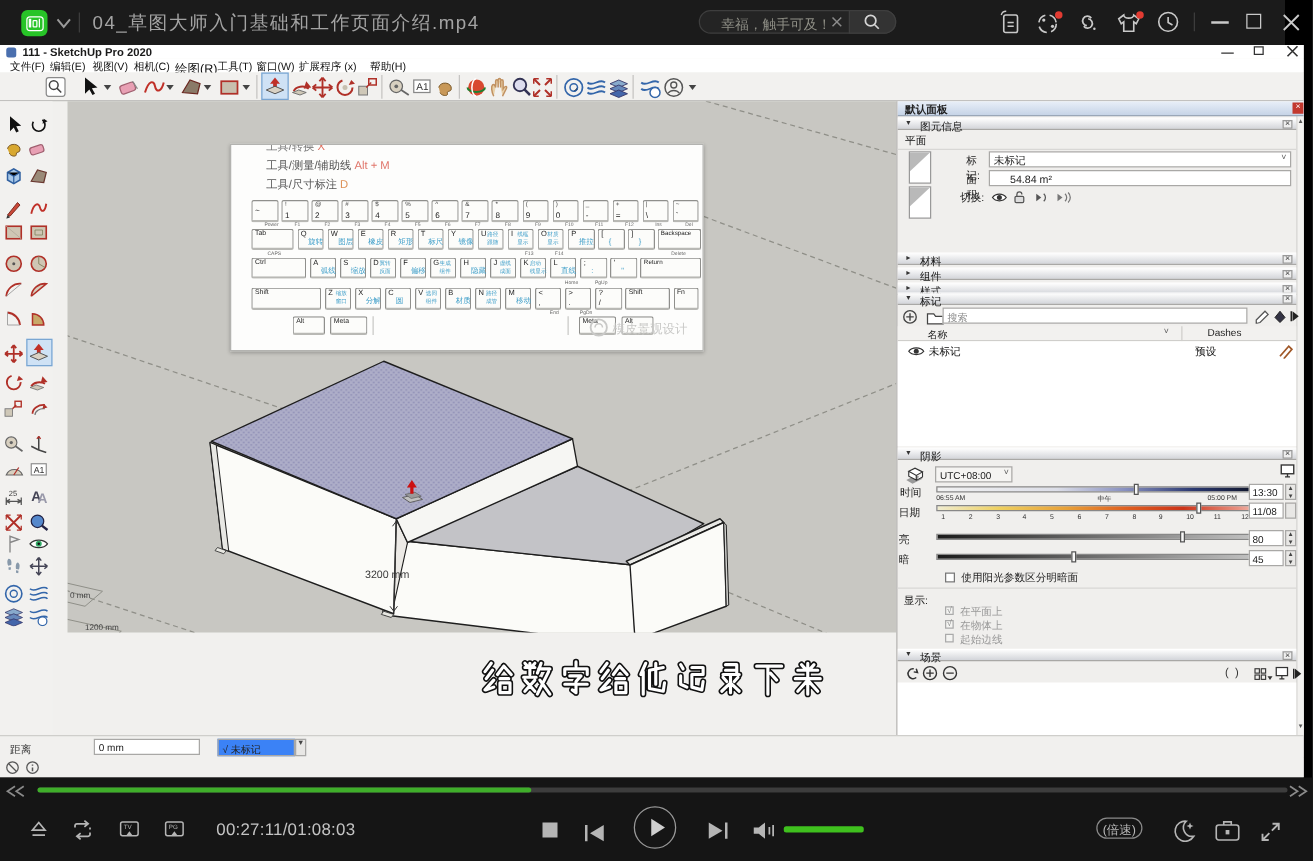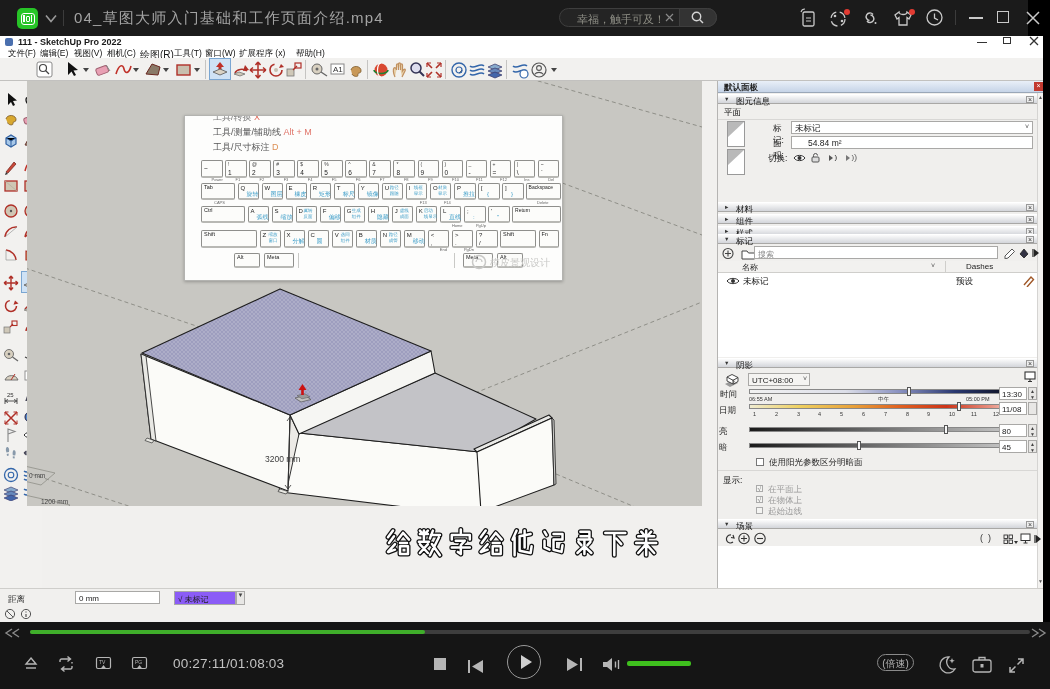--- a/index.html
+++ b/index.html
@@ -57,21 +57,21 @@
 <div class="abs" style="left:955px;top:10px;width:1px;height:15px;background:#3c3c3c"></div>
 <div class="abs" style="left:969px;top:17px;width:14px;height:1.6px;background:#c9c9c9"></div>
 <div class="abs" style="left:997px;top:11px;width:12px;height:12px;border:1.5px solid #c9c9c9"></div>
 <svg class="abs" style="left:1026px;top:11px" width="14" height="14">
         <path d="M1 1 L13 13 M13 1 L1 13" stroke="#c9c9c9" stroke-width="1.5"></path>
       </svg>
 </div>
 <div class="abs" style="left:0;top:36px;width:1043px;height:586px;background:#f1f0ee;overflow:hidden">
 <div class="abs" style="left:0;top:0;width:1043px;height:11px;background:#fff">
         <div class="abs" style="left:5px;top:1.5px;width:8px;height:8px;background:#4a6fae;border-radius:2px"></div>
-        <div class="abs" style="left:18px;top:0.5px;font-size:9px;font-weight:bold;color:#1a1a1a;white-space:nowrap">111 - SketchUp Pro 2022</div>
+        <div class="abs" style="left:18px;top:0.5px;font-size:9px;font-weight:bold;color:#1a1a1a;white-space:nowrap">111 - SketchUp Pro 2020</div>
         <div class="abs" style="left:977px;top:6px;width:10px;height:1.4px;background:#333"></div>
         <div class="abs" style="left:1003px;top:1px;width:8px;height:7px;border:1.2px solid #333"></div>
         <svg class="abs" style="left:1029px;top:0px" width="10" height="10">
           <path d="M1 1 L9 9 M9 1 L1 9" stroke="#333" stroke-width="1.3"></path>
         </svg>
       </div>
 <div class="abs" style="left:0;top:11px;width:1043px;height:11px;background:#fff">
 <div class="abs" style="left:8px;top:1px;font-size:8.5px;color:#111;white-space:nowrap">文件(F)</div>
 <div class="abs" style="left:40px;top:1px;font-size:8.5px;color:#111;white-space:nowrap">编辑(E)</div>
 <div class="abs" style="left:74px;top:1px;font-size:8.5px;color:#111;white-space:nowrap">视图(V)</div>
@@ -333,21 +333,21 @@
 <svg class="abs" style="left:3px;top:404px" width="16" height="16">
           <path d="M1 5 L8 2 L15 5 L8 8 Z" fill="#88aacc" stroke="#336" stroke-width="0.6"></path>
           <path d="M1 9 L8 6 L15 9 L8 12 Z" fill="#6688bb" stroke="#336" stroke-width="0.6"></path>
           <path d="M1 13 L8 10 L15 13 L8 16 Z" fill="#4466aa" stroke="#336" stroke-width="0.6"></path>
         </svg>
 <svg class="abs" style="left:23px;top:404px" width="16" height="16">
           <path d="M1 4 C5 8 11 0 15 4 M1 9 C5 13 11 5 15 9" stroke="#3366aa" stroke-width="1.3" fill="none"></path>
           <circle cx="11" cy="12" r="3.5" stroke="#3366aa" stroke-width="1" fill="#fff"></circle>
         </svg>
 </div>
-<div class="abs" style="left:27px;top:45px;width:675px;height:425px;background:#c8c7c2;overflow:hidden">
+<div class="abs" style="left:54px;top:45px;width:675px;height:425px;background:#c8c7c2;overflow:hidden">
 <svg class="abs" style="left:0;top:0" width="675" height="507">
 <defs>
             <pattern id="dots" width="4" height="4" patternUnits="userSpaceOnUse">
               <rect width="4" height="4" fill="#adadc8"></rect>
               <circle cx="1" cy="1" r="0.65" fill="#8282ae"></circle>
               <circle cx="3" cy="3" r="0.65" fill="#8282ae"></circle>
             </pattern>
           </defs>
 <path d="M504 -2 L675 46" stroke="#8f8f88" stroke-width="1" stroke-dasharray="4 3" fill="none"></path>
 <path d="M358 36 L675 154" stroke="#8f8f88" stroke-width="1" stroke-dasharray="4 3" fill="none"></path>
@@ -568,21 +568,21 @@
           <rect x="18" y="1" width="9" height="6.5" stroke="#333" fill="#fff" stroke-width="1"></rect>
           <path d="M20.5 10 h4 M22.5 7.5 v2.5" stroke="#333" stroke-width="1"></path>
           <path d="M33 2 l5 4 l-5 4 Z" fill="#222"></path>
           <path d="M32 2 v8" stroke="#222" stroke-width="1.2"></path>
         </svg>
 <div class="abs" style="left:0;top:465px;width:319px;height:42px;background:#fff"></div>
 </div>
 <div class="abs" style="left:0;top:552px;width:1043px;height:18px;background:#f1f0ee;border-top:1px solid #cfcecb">
         <div class="abs" style="left:8px;top:5px;font-size:8.5px;color:#333">距离</div>
         <div class="abs" style="left:75px;top:2px;width:85px;height:13px;background:#fff;border:1px solid #a9a8a6;font-size:8px;color:#222;padding:1.5px 0 0 3px">0 mm</div>
-        <div class="abs" style="left:174px;top:2px;width:62px;height:14px;background:#8b5cf6;border:1px solid #a9a8a6;font-size:8px;color:#222;padding:2px 0 0 3px">√ 未标记</div>
+        <div class="abs" style="left:174px;top:2px;width:62px;height:14px;background:#3b82f6;border:1px solid #a9a8a6;font-size:8px;color:#222;padding:2px 0 0 3px">√ 未标记</div>
         <div class="abs" style="left:236px;top:2px;width:9px;height:14px;background:#e8e7e5;border:1px solid #a9a8a6;font-size:6px;color:#444;text-align:center">▼</div>
       </div>
 <div class="abs" style="left:0;top:570px;width:1043px;height:16px;background:#f1f0ee">
         <svg class="abs" style="left:4px;top:2px" width="32" height="12">
           <circle cx="6" cy="6" r="4.6" stroke="#555" stroke-width="1" fill="none"></circle>
           <path d="M2.8 2.8 L9.2 9.2" stroke="#555" stroke-width="1"></path>
           <circle cx="22" cy="6" r="4.6" stroke="#555" stroke-width="1" fill="none"></circle>
           <path d="M22 3.5 v1 M22 6 v3" stroke="#555" stroke-width="1.2"></path>
         </svg>
       </div>

